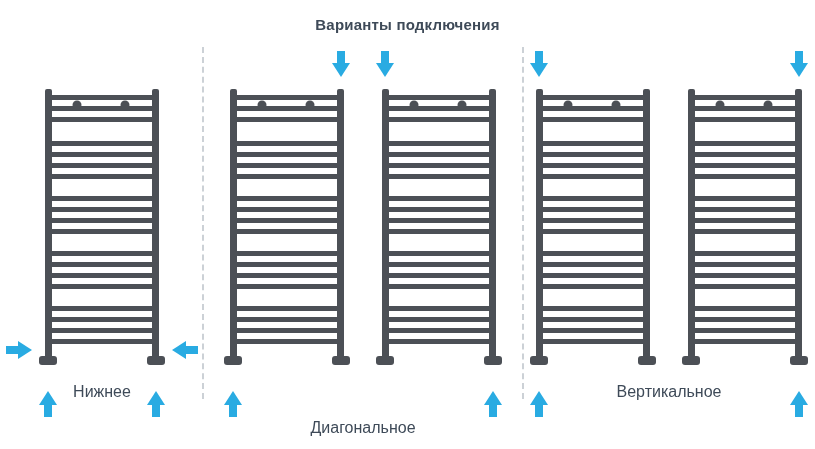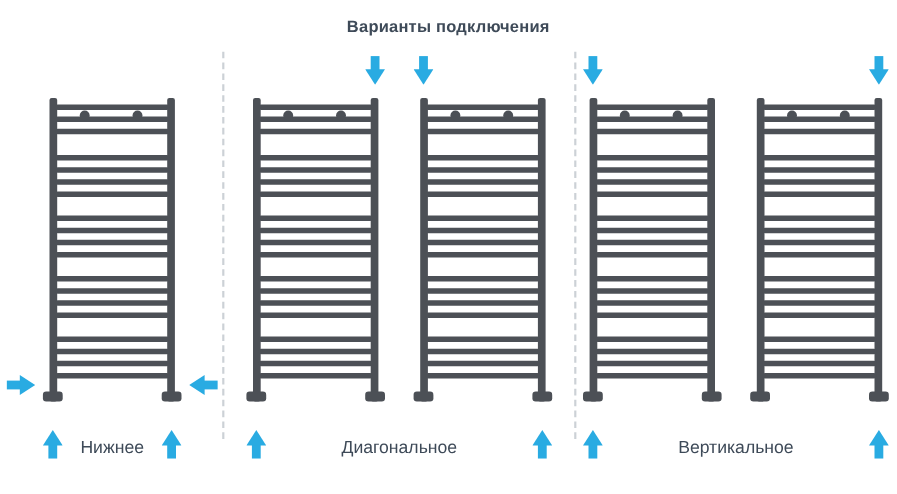--- a/index.html
+++ b/index.html
@@ -25,21 +25,21 @@
     display:flex;
     justify-content:space-between;
     padding:0 2px;
   }
   .group{
     display:flex;
     flex-direction:column;
     align-items:center;
   }
   .group-1{flex:0 0 200px;}
-  .group-2{flex:0 0 318px;}
+  .group-2{flex:0 0 318px;gap:36px;}
   .group-3{flex:0 0 290px;}
   .sep{
     border-left:2px dashed var(--sep);
     height:352px;
     margin-top:2px;
   }
   .rads{
     display:flex;
     gap:22px;
   }
@@ -53,21 +53,20 @@
   .rail rect,.rail circle{fill:var(--radiator);}
   .arrow{position:absolute;line-height:0;}
   .arrow svg rect,.arrow svg polygon{fill:var(--arrow);}
   .a-top-left{top:-32px;left:2px;}
   .a-top-right{top:-32px;left:110px;}
   .a-bottom-left{bottom:-34px;left:2px;}
   .a-bottom-right{bottom:-34px;left:110px;}
   .a-side-left{top:258px;left:-31px;}
   .a-side-right{top:258px;right:-31px;}
   .group-label{
-    margin-top:16px;
     font-size:16px;
     color:var(--text);
     text-align:center;
   }
 </style>
 </head>
 <body>
 
 <div class="canvas">
   <div class="page-title">Варианты подключения</div>

